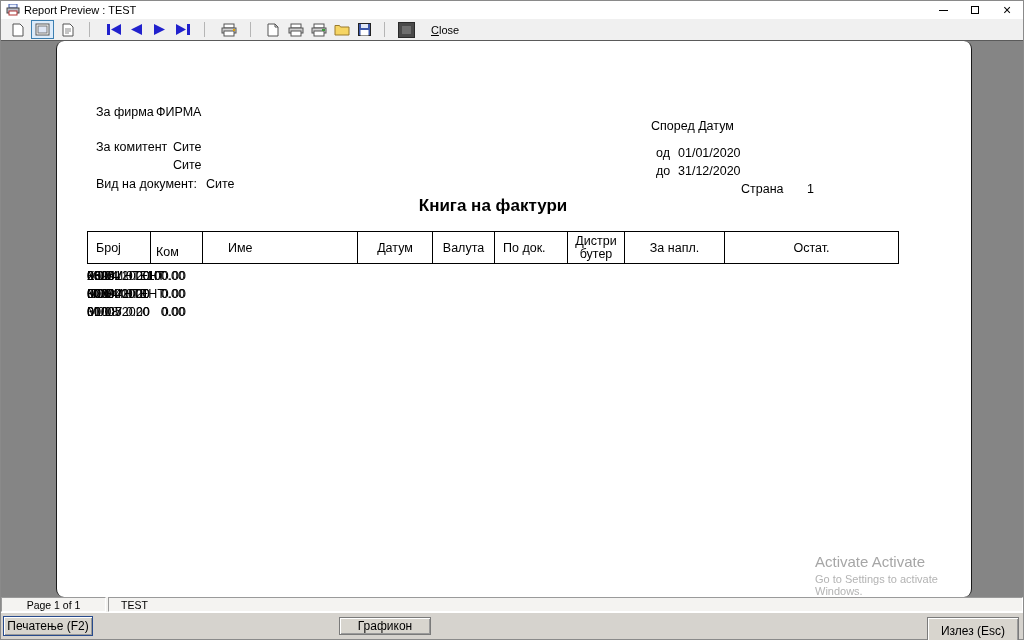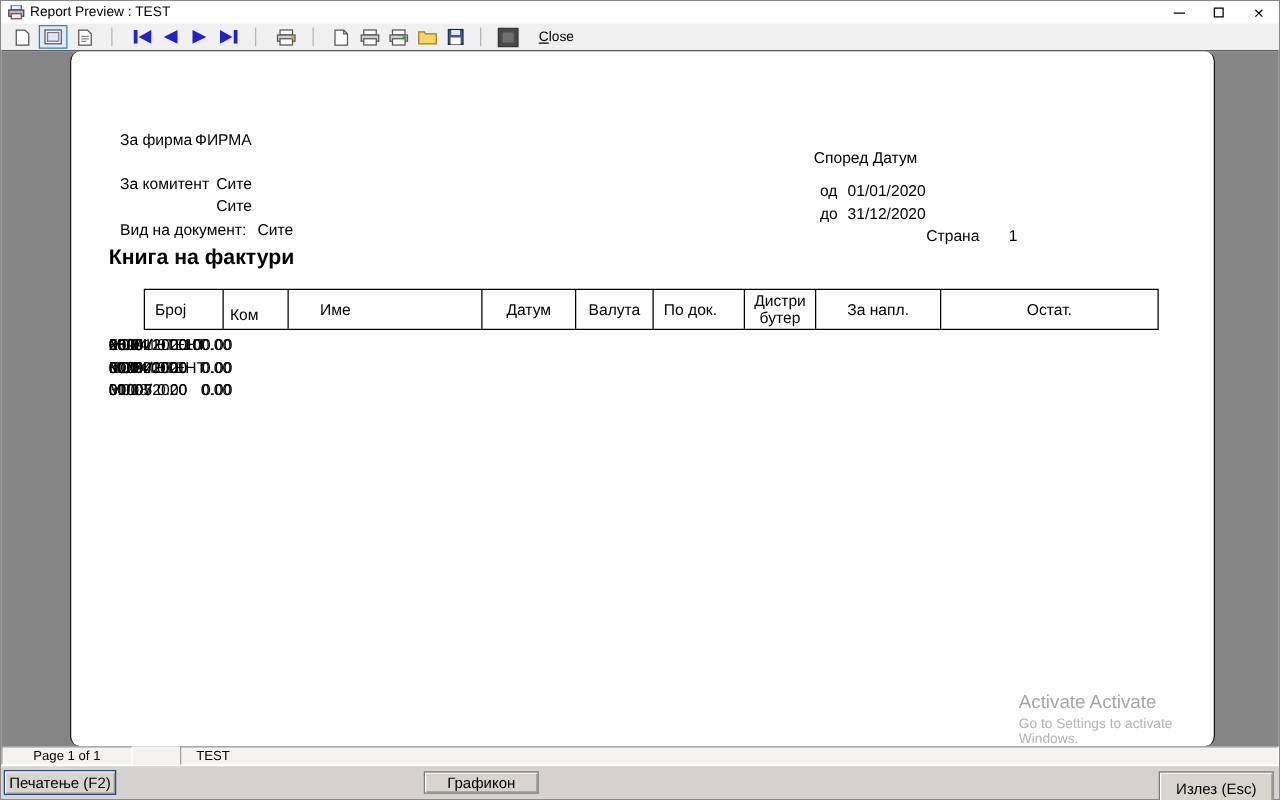--- a/index.html
+++ b/index.html
@@ -30,26 +30,26 @@
   .tb-close { font-size:11px; color:#000; background:transparent; border:none;
               margin-left:8px; padding:1px 5px; }
   .tb-close .accel { text-decoration:underline; }
 
   
   .preview { flex:1 1 auto; position:relative; background:#858585; overflow:hidden; }
   .page { position:absolute; left:55px; top:0; width:916px; height:100%;
           background:#ffffff; border-left:1px solid #1a1a1a; border-right:1px solid #1a1a1a;border-radius:8px; }
   .page * { position:absolute; }
   .lbl { font-size:12.5px; color:#000; white-space:nowrap; }
-  .rpt-title { left:30px; top:155px; width:812px; 
+  .rpt-title { left:30px; top:155px; width:812px; text-align:center;
                font-size:17px; font-weight:bold; }
 
   
   .hdr { left:30px; top:190px; width:812px; height:33px; display:flex;
-         border:1px solid #000; font-size:12.5px; position:absolute;margin-left:28px; }
+         border:1px solid #000; font-size:12.5px; position:absolute; }
   .hdr .cell { position:static; border-right:1px solid #000; height:100%;
                display:flex; align-items:center; justify-content:center; }
   .hdr .cell:last-child { border-right:none; flex:1; }
   .w-broj{width:63px} .w-kom{width:52px} .w-ime{width:155px} .w-datum{width:75px}
   .w-valuta{width:62px} .w-podok{width:73px} .w-dist{width:57px}
   .w-zanapl{width:100px} .w-napl{width:106px}
   .cell.al { justify-content:flex-start; padding-left:8px; }
   .cell.kom { justify-content:flex-start; padding-left:5px; align-items:flex-end; padding-bottom:4px; }
   .cell.ime { justify-content:flex-start; padding-left:25px; }
   .cell.dist { flex-direction:column; line-height:13px; }
@@ -64,21 +64,21 @@
   .r-zanapl{left:535; width:98px; text-align:right}
   .r-napl{left:640; width:99px; text-align:right; top:5px;}
   .r-ostat{left:745; width:63px; text-align:right}
 
   
   .wm1 { left:758px; top:512px; font-size:15px; color:#a6a6a6; }
   .wm2 { left:758px; top:532px; font-size:11px; color:#b3b3b3; }
 
   
   .statusbar { height:15px; background:#f4f3f1; display:flex; align-items:stretch;
-               font-size:10.5px; flex:0 0 auto;gap:36px; }
+               font-size:10.5px; flex:0 0 auto; }
   .status-panel { border:1px solid; border-color:#9a9a9a #ffffff #ffffff #9a9a9a;
                   display:flex; align-items:center; }
   .sp-page { width:105px; justify-content:center; }
   .sp-doc { flex:1; margin-left:2px; padding-left:12px; }
 
   
   .bottombar { height:27px; background:#d6d3ce; position:relative; flex:0 0 auto;
                border-top:1px solid #fff; }
   .btn95 { position:absolute; font-size:12px; color:#000; background:#d8d5ce;
            border:1px solid #7a7a7a;

